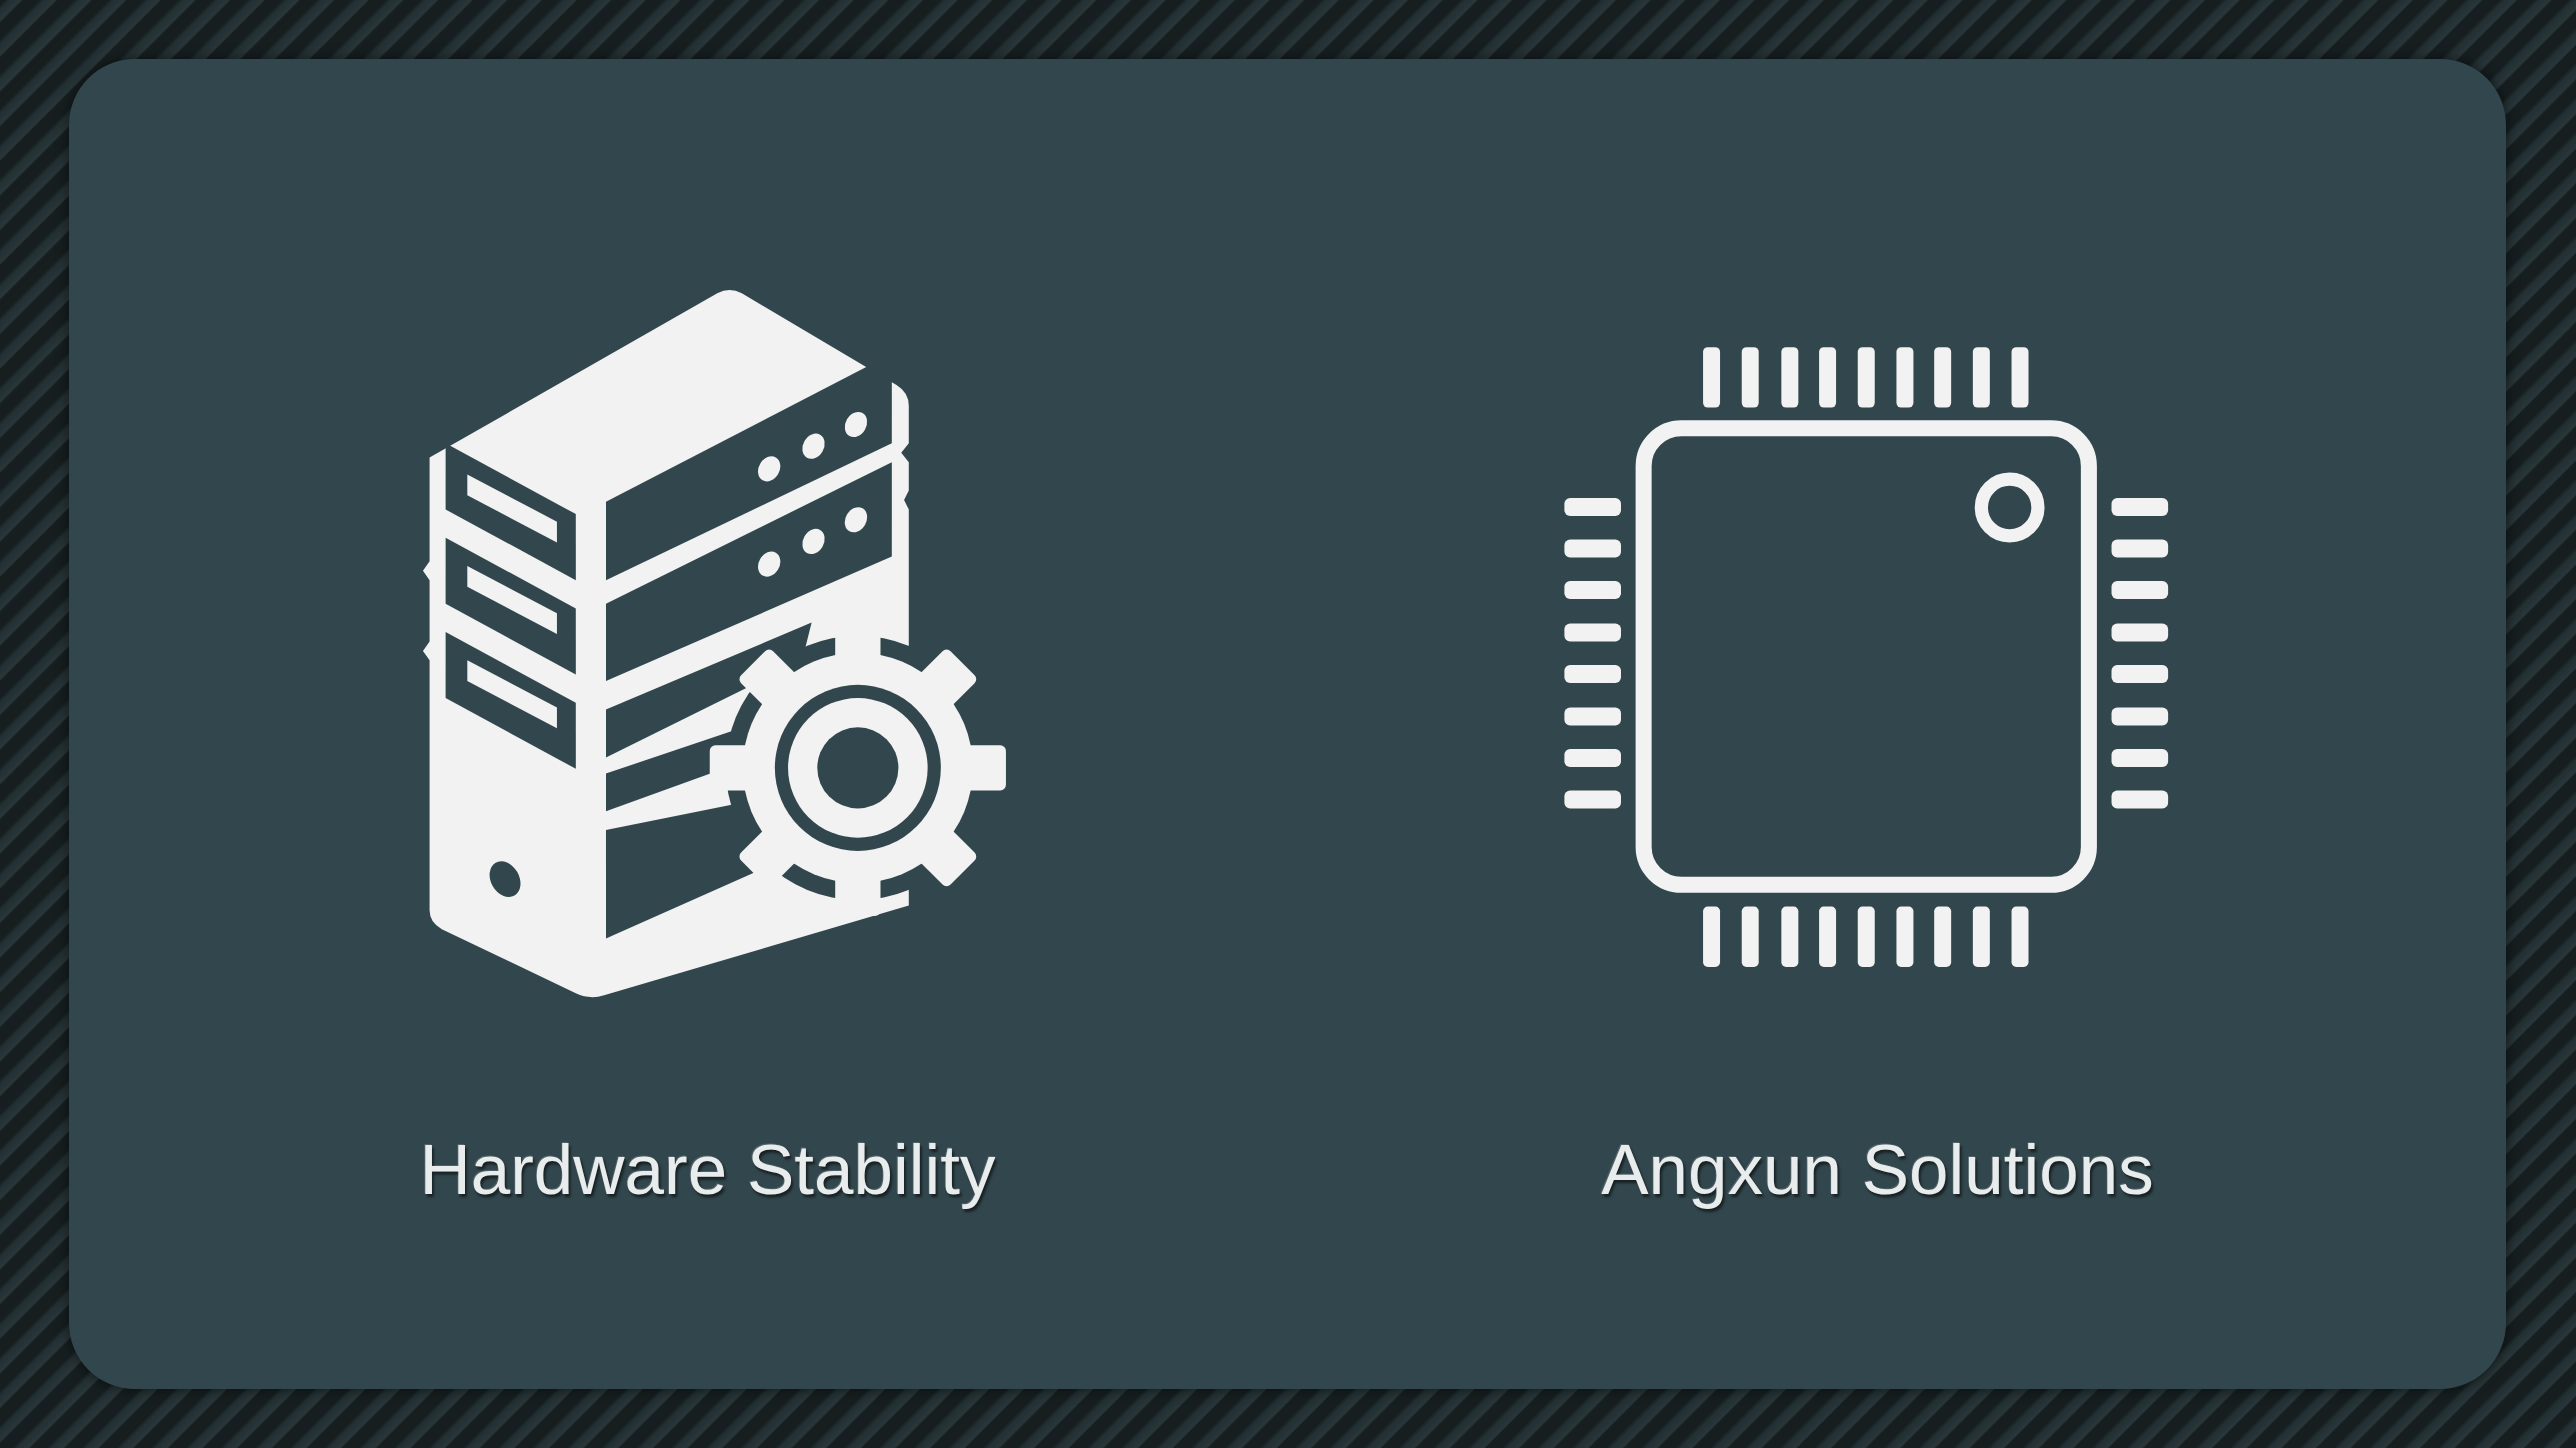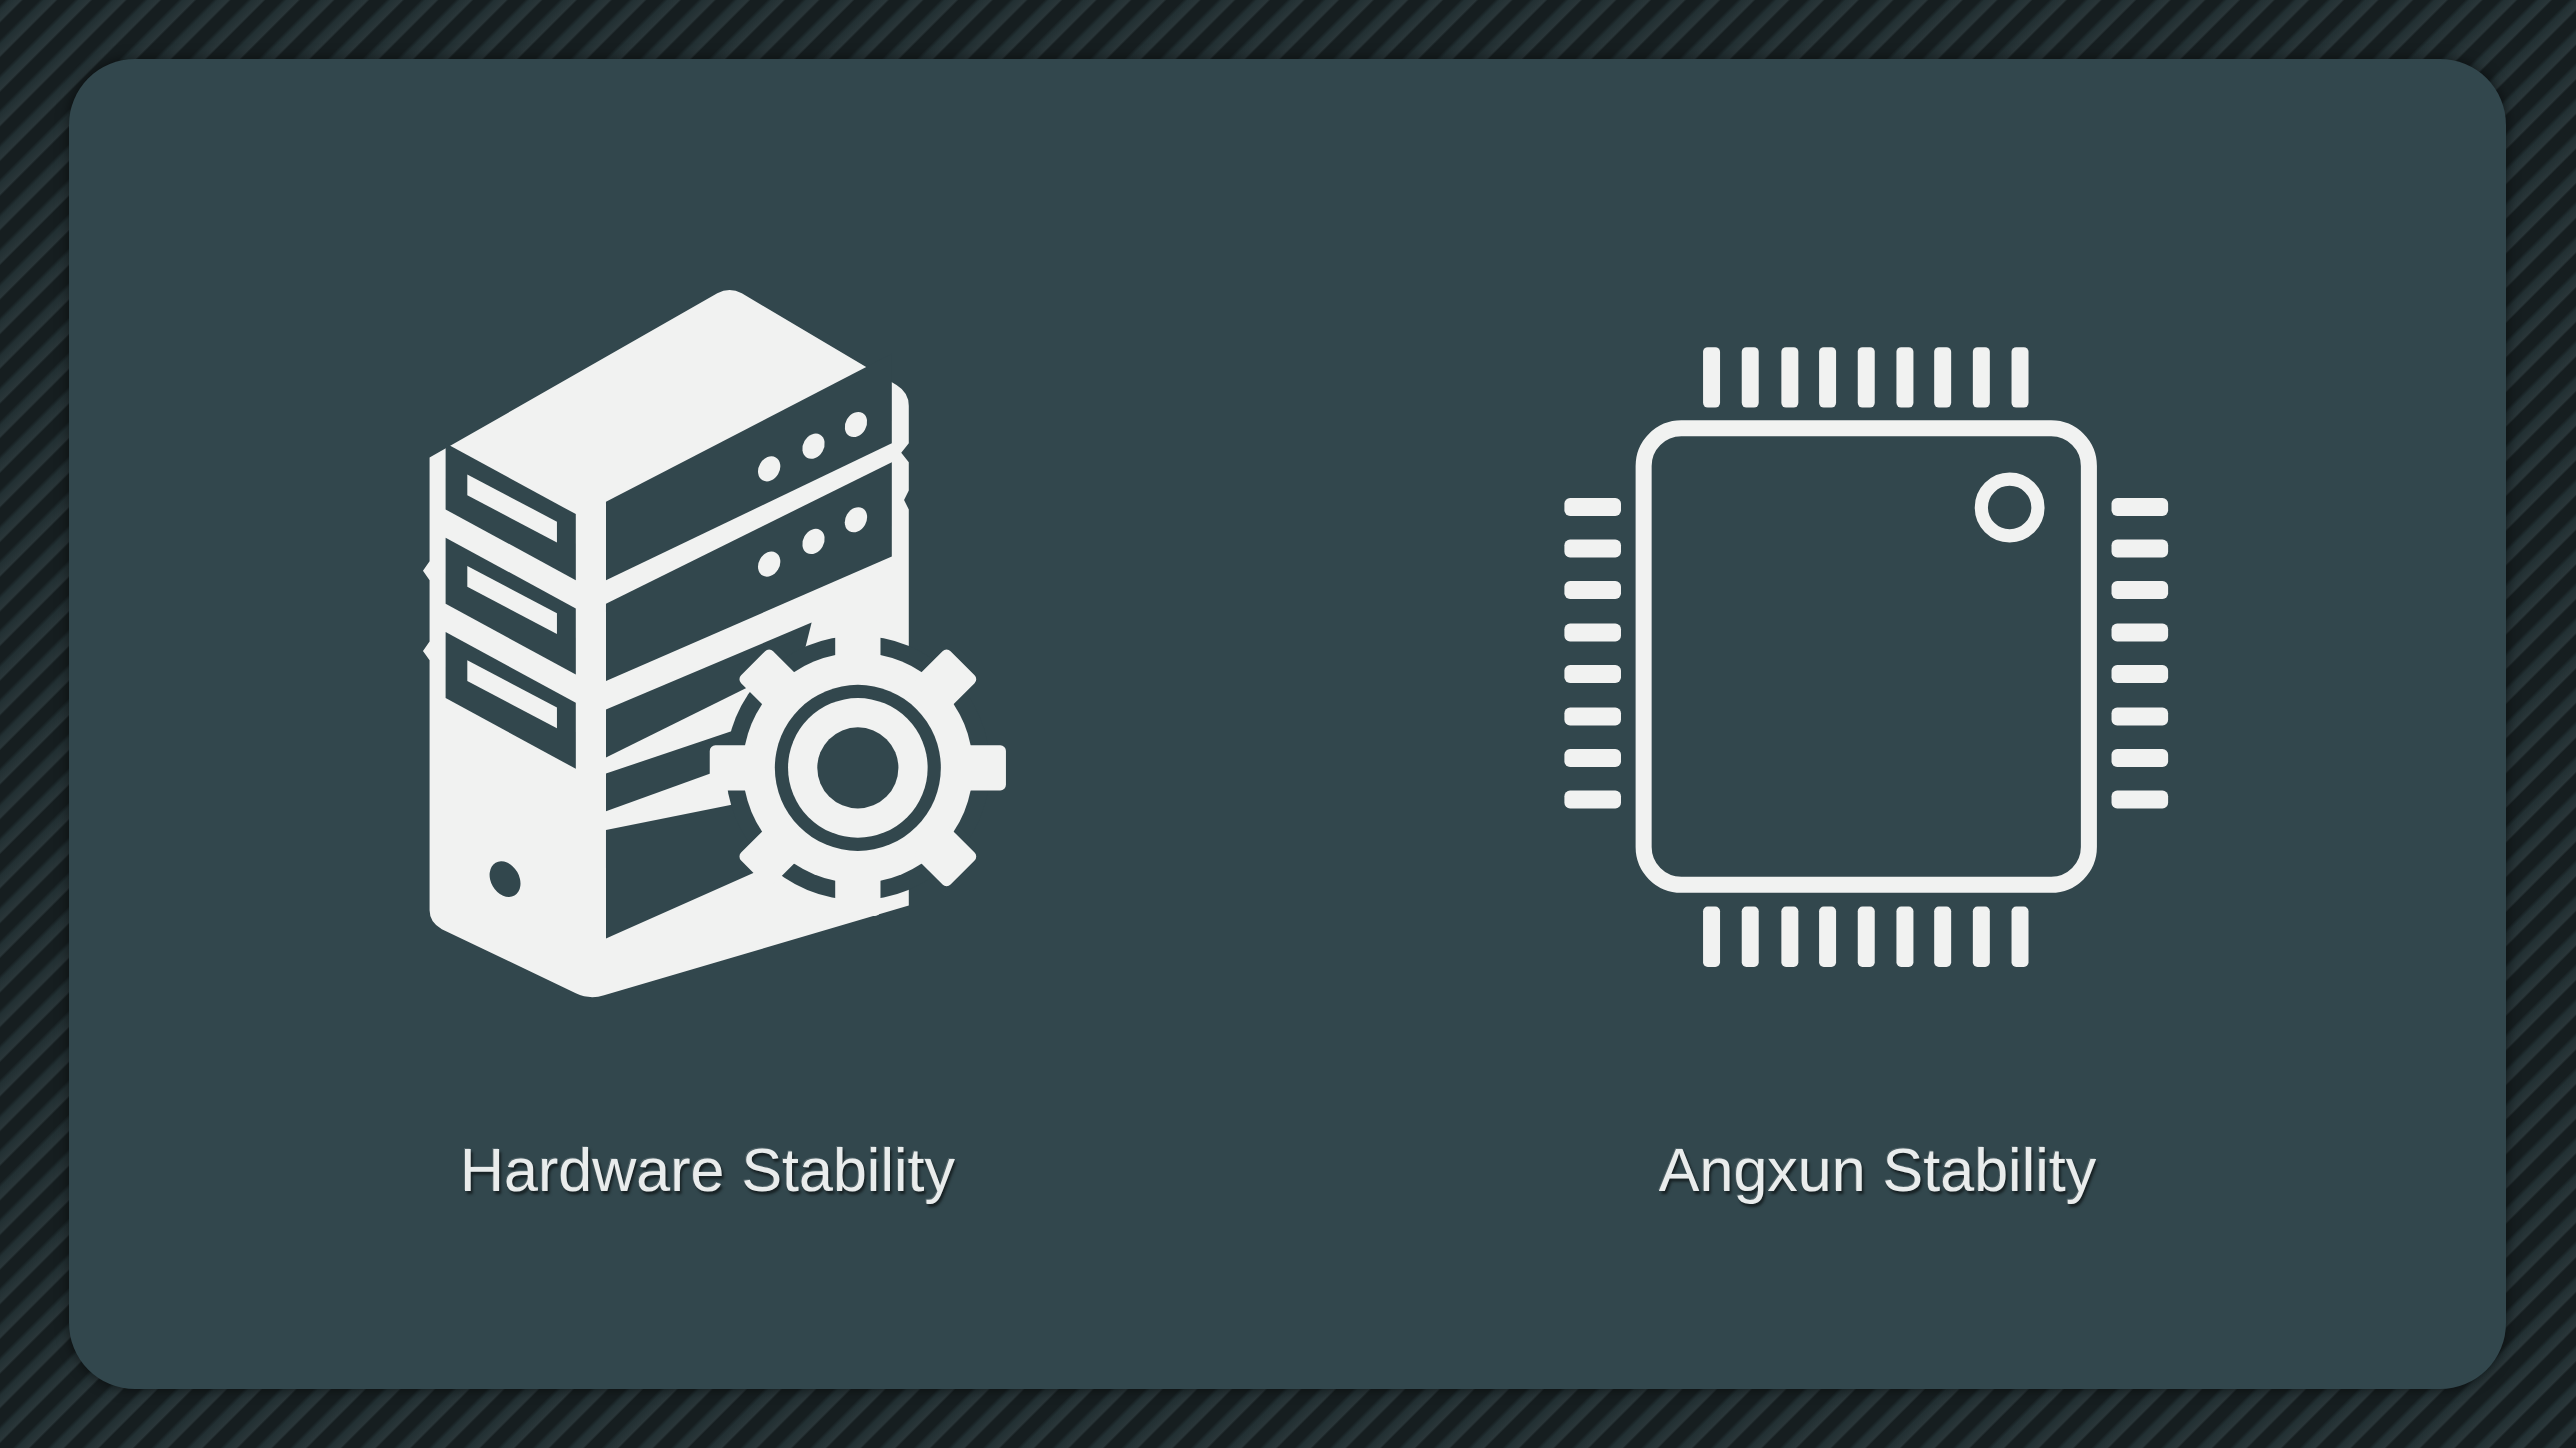--- a/index.html
+++ b/index.html
@@ -11,21 +11,21 @@
   }
   .card {
     position:absolute; left:69px; top:59px; width:2437px; height:1330px;
     background:#32474d;
     border-radius:66px;
     box-shadow: 0 0 13.2px rgba(0,0,0,0.55);
   }
   .art { position:absolute; left:0; top:0; width:2576px; height:1448px; }
   .label {
     position:absolute; top:1085px; height:170px;
-    font-size:61px; line-height:170px; white-space:nowrap;
+    font-size:71px; line-height:170px; white-space:nowrap;
     color:#e9ecec; text-align:center; letter-spacing:0px;
     text-shadow: 1.9px 2.8px 2.8px rgba(0,0,0,0.55), -0.9px -0.9px 0 rgba(255,255,255,0.15);
   }
   .label-left { left:283px; width:849px; }
   .label-right { left:1453px; width:849px; }
 </style>
 </head>
 <body>
 
 <div class="card"></div>
@@ -127,14 +127,14 @@
       <rect x="2238" y="661" width="60" height="19" rx="6"></rect>
       <rect x="2238" y="705" width="60" height="19" rx="6"></rect>
       <rect x="2238" y="750" width="60" height="19" rx="6"></rect>
       <rect x="2238" y="794" width="60" height="19" rx="6"></rect>
       <rect x="2238" y="838" width="60" height="19" rx="6"></rect>
     </g>
   </g>
 </svg>
 
 <div class="label label-left">Hardware Stability</div>
-<div class="label label-right">Angxun Stability</div>
+<div class="label label-right">Angxun Solutions</div>
 
 
 </body></html>

